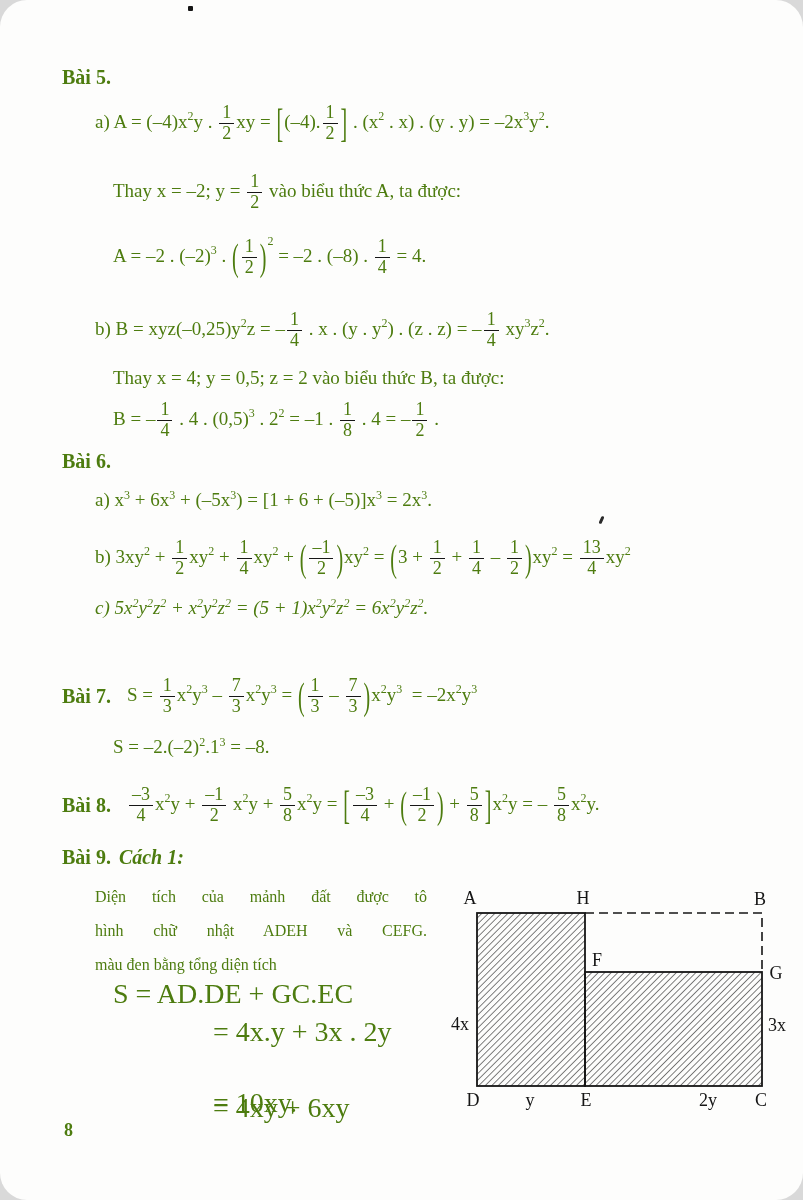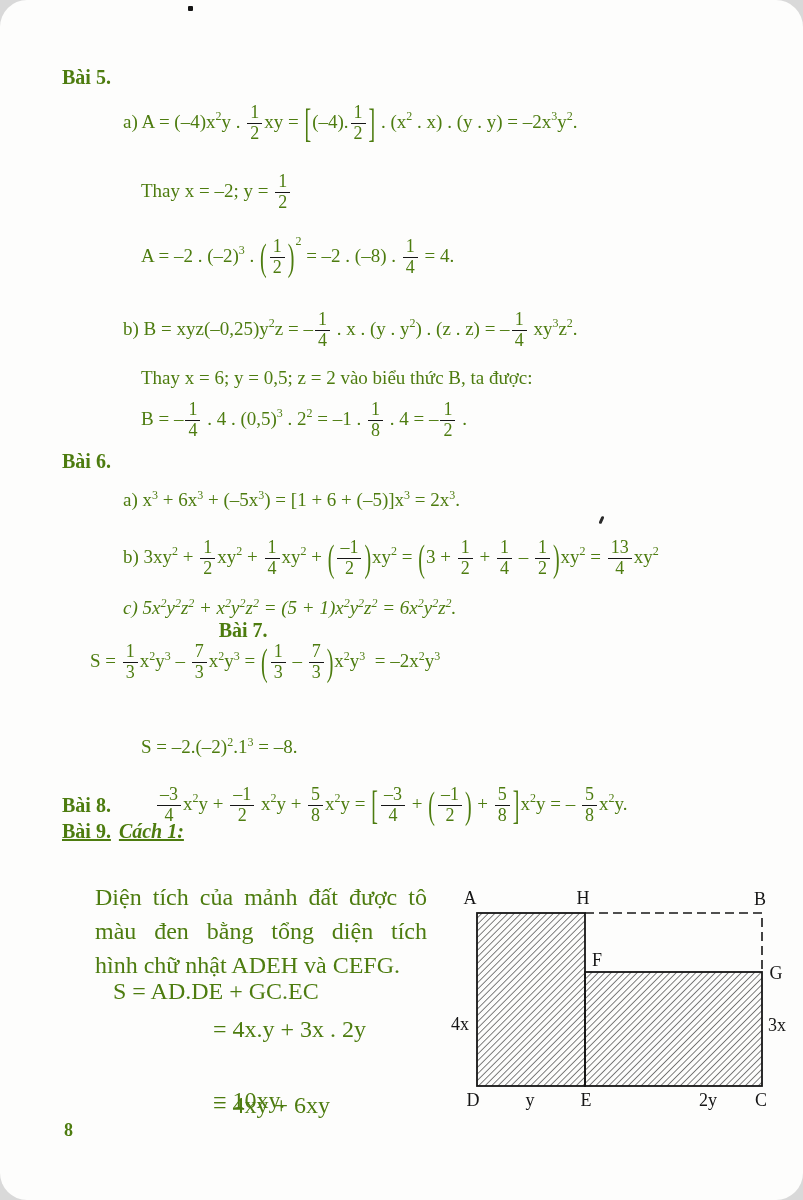--- a/index.html
+++ b/index.html
@@ -2,97 +2,97 @@
 <html><head>
 <meta charset="utf-8">
 <style>
   html,body{margin:0;padding:0;background:#d9d9d9;}
   .page{position:relative;width:803px;height:1200px;background:#fdfdfc;overflow:hidden;
         font-family:"Liberation Serif","DejaVu Serif",serif;color:#4d7c0f;border-radius:27px;}
   .hd{position:absolute;font-size:20px;font-weight:bold;white-space:pre;}
   .hd .it{font-style:italic;margin-left:8px;}
   .mline{position:absolute;display:flex;align-items:center;white-space:pre;font-size:19px;}
   .mline .rowlbl{font-weight:bold;font-size:20px;margin-right:16px;}
-  .mwrap{white-space:pre;margin-left:28px;}
+  .mwrap{white-space:pre;}
   .mt{white-space:pre;}
   .fr{display:inline-block;vertical-align:middle;text-align:center;margin:0 2px;font-size:18px;line-height:1.1;}
   .fr .n{display:block;padding:0 3px;border-bottom:1.5px solid #161616;}
   .fr .d{display:block;padding:0 3px;}
   .ms{display:inline-block;font-size:12px;position:relative;top:-7px;line-height:0;}
   .ms.hi{top:-16px;}
   .bd{display:inline-block;vertical-align:middle;line-height:1;transform:scaleY(1.85);margin:0 1px;font-size:20px;}
   .bd.bb{transform:scaleY(1.95);}
-  .para{position:absolute;left:95px;top:880px;width:332px;font-size:24px;}
+  .para{position:absolute;left:95px;top:880px;width:332px;font-size:16px;}
   .para .pl{text-align:justify;text-align-last:justify;line-height:34px;white-space:normal;}
   .para .pl:last-child{text-align-last:auto;text-align:left;}
-  .eq{position:absolute;font-size:24px;white-space:pre;}
+  .eq{position:absolute;font-size:28px;white-space:pre;}
   .pgnum{position:absolute;left:64px;top:1120px;font-size:18px;font-weight:bold;}
   .fig{position:absolute;left:445px;top:878px;}
   .fig text{font-family:"Liberation Serif","DejaVu Serif",serif;font-size:18px;fill:#161616;}
   .dot1{position:absolute;left:188px;top:6px;width:5px;height:5px;background:#151515;border-radius:1px;}
   .tick1{position:absolute;left:600px;top:516px;width:3px;height:8px;background:#2a2a2a;transform:rotate(25deg);border-radius:2px;}
 </style>
 </head>
 <body>
 
 <div class="page">
 
   <div class="dot1"></div>
   <div class="tick1"></div>
 
   <div class="hd" style="left:62px;top:66px;">Bài 5.</div>
   <div class="mline" style="left:95px;top:96px;height:54px;">
     <span class="mwrap"><span class="mt">a) A = (–4)x</span><span class="ms">2</span><span class="mt">y . </span><span class="fr"><span class="n">1</span><span class="d">2</span></span><span class="mt">xy = </span><span class="bd bb">[</span><span class="mt">(–4).</span><span class="fr"><span class="n">1</span><span class="d">2</span></span><span class="bd bb">]</span><span class="mt"> . (x</span><span class="ms">2</span><span class="mt"> . x) . (y . y) = –2x</span><span class="ms">3</span><span class="mt">y</span><span class="ms">2</span><span class="mt">.</span></span>
   </div>
   <div class="mline" style="left:113px;top:165px;height:54px;">
-    <span class="mwrap"><span class="mt">Thay x = –2; y = </span><span class="fr"><span class="n">1</span><span class="d">2</span></span></span>
+    <span class="mwrap"><span class="mt">Thay x = –2; y = </span><span class="fr"><span class="n">1</span><span class="d">2</span></span><span class="mt"> vào biểu thức A, ta được:</span></span>
   </div>
   <div class="mline" style="left:113px;top:227px;height:60px;">
     <span class="mwrap"><span class="mt">A = –2 . (–2)</span><span class="ms">3</span><span class="mt"> . </span><span class="bd pp">(</span><span class="fr"><span class="n">1</span><span class="d">2</span></span><span class="bd pp">)</span><span class="ms hi">2</span><span class="mt"> = –2 . (–8) . </span><span class="fr"><span class="n">1</span><span class="d">4</span></span><span class="mt"> = 4.</span></span>
   </div>
   <div class="mline" style="left:95px;top:303px;height:54px;">
     <span class="mwrap"><span class="mt">b) B = xyz(–0,25)y</span><span class="ms">2</span><span class="mt">z = –</span><span class="fr"><span class="n">1</span><span class="d">4</span></span><span class="mt"> . x . (y . y</span><span class="ms">2</span><span class="mt">) . (z . z) = –</span><span class="fr"><span class="n">1</span><span class="d">4</span></span><span class="mt"> xy</span><span class="ms">3</span><span class="mt">z</span><span class="ms">2</span><span class="mt">.</span></span>
   </div>
   <div class="mline" style="left:113px;top:365px;height:26px;">
-    <span class="mwrap"><span class="mt">Thay x = 6; y = 0,5; z = 2 vào biểu thức B, ta được:</span></span>
+    <span class="mwrap"><span class="mt">Thay x = 4; y = 0,5; z = 2 vào biểu thức B, ta được:</span></span>
   </div>
   <div class="mline" style="left:113px;top:393px;height:54px;">
     <span class="mwrap"><span class="mt">B = –</span><span class="fr"><span class="n">1</span><span class="d">4</span></span><span class="mt"> . 4 . (0,5)</span><span class="ms">3</span><span class="mt"> . 2</span><span class="ms">2</span><span class="mt"> = –1 . </span><span class="fr"><span class="n">1</span><span class="d">8</span></span><span class="mt"> . 4 = –</span><span class="fr"><span class="n">1</span><span class="d">2</span></span><span class="mt"> .</span></span>
   </div>
 
   <div class="hd" style="left:62px;top:450px;">Bài 6.</div>
   <div class="mline" style="left:95px;top:486px;height:28px;text-align:right;">
     <span class="mwrap"><span class="mt">a) x</span><span class="ms">3</span><span class="mt"> + 6x</span><span class="ms">3</span><span class="mt"> + (–5x</span><span class="ms">3</span><span class="mt">) = [1 + 6 + (–5)]x</span><span class="ms">3</span><span class="mt"> = 2x</span><span class="ms">3</span><span class="mt">.</span></span>
   </div>
   <div class="mline" style="left:95px;top:530px;height:56px;">
     <span class="mwrap"><span class="mt">b) 3xy</span><span class="ms">2</span><span class="mt"> + </span><span class="fr"><span class="n">1</span><span class="d">2</span></span><span class="mt">xy</span><span class="ms">2</span><span class="mt"> + </span><span class="fr"><span class="n">1</span><span class="d">4</span></span><span class="mt">xy</span><span class="ms">2</span><span class="mt"> + </span><span class="bd pp">(</span><span class="fr"><span class="n">–1</span><span class="d">2</span></span><span class="bd pp">)</span><span class="mt">xy</span><span class="ms">2</span><span class="mt"> = </span><span class="bd pp">(</span><span class="mt">3 + </span><span class="fr"><span class="n">1</span><span class="d">2</span></span><span class="mt"> + </span><span class="fr"><span class="n">1</span><span class="d">4</span></span><span class="mt"> – </span><span class="fr"><span class="n">1</span><span class="d">2</span></span><span class="bd pp">)</span><span class="mt">xy</span><span class="ms">2</span><span class="mt"> = </span><span class="fr"><span class="n">13</span><span class="d">4</span></span><span class="mt">xy</span><span class="ms">2</span></span>
   </div>
   <div class="mline" style="left:95px;top:594px;height:28px;font-style:italic;">
     <span class="mwrap"><span class="mt">c) 5x</span><span class="ms">2</span><span class="mt">y</span><span class="ms">2</span><span class="mt">z</span><span class="ms">2</span><span class="mt"> + x</span><span class="ms">2</span><span class="mt">y</span><span class="ms">2</span><span class="mt">z</span><span class="ms">2</span><span class="mt"> = (5 + 1)x</span><span class="ms">2</span><span class="mt">y</span><span class="ms">2</span><span class="mt">z</span><span class="ms">2</span><span class="mt"> = 6x</span><span class="ms">2</span><span class="mt">y</span><span class="ms">2</span><span class="mt">z</span><span class="ms">2</span><span class="mt">.</span></span>
   </div>
 
-  <div class="mline" style="left:62px;top:619px;height:56px;flex-direction:column;">
+  <div class="mline" style="left:62px;top:668px;height:56px;">
     <span class="rowlbl">Bài 7.</span>
     <span class="mwrap"><span class="mt">S = </span><span class="fr"><span class="n">1</span><span class="d">3</span></span><span class="mt">x</span><span class="ms">2</span><span class="mt">y</span><span class="ms">3</span><span class="mt"> – </span><span class="fr"><span class="n">7</span><span class="d">3</span></span><span class="mt">x</span><span class="ms">2</span><span class="mt">y</span><span class="ms">3</span><span class="mt"> = </span><span class="bd pp">(</span><span class="fr"><span class="n">1</span><span class="d">3</span></span><span class="mt"> – </span><span class="fr"><span class="n">7</span><span class="d">3</span></span><span class="bd pp">)</span><span class="mt">x</span><span class="ms">2</span><span class="mt">y</span><span class="ms">3</span><span class="mt">  = –2x</span><span class="ms">2</span><span class="mt">y</span><span class="ms">3</span></span>
   </div>
   <div class="mline" style="left:113px;top:734px;height:26px;">
     <span class="mwrap"><span class="mt">S = –2.(–2)</span><span class="ms">2</span><span class="mt">.1</span><span class="ms">3</span><span class="mt"> = –8.</span></span>
   </div>
 
   <div class="mline" style="left:62px;top:777px;height:56px;">
     <span class="rowlbl">Bài 8.</span>
     <span class="mwrap"><span class="fr"><span class="n">–3</span><span class="d">4</span></span><span class="mt">x</span><span class="ms">2</span><span class="mt">y + </span><span class="fr"><span class="n">–1</span><span class="d">2</span></span><span class="mt"> x</span><span class="ms">2</span><span class="mt">y + </span><span class="fr"><span class="n">5</span><span class="d">8</span></span><span class="mt">x</span><span class="ms">2</span><span class="mt">y = </span><span class="bd bb">[</span><span class="fr"><span class="n">–3</span><span class="d">4</span></span><span class="mt"> + </span><span class="bd pp">(</span><span class="fr"><span class="n">–1</span><span class="d">2</span></span><span class="bd pp">)</span><span class="mt"> + </span><span class="fr"><span class="n">5</span><span class="d">8</span></span><span class="bd bb">]</span><span class="mt">x</span><span class="ms">2</span><span class="mt">y = – </span><span class="fr"><span class="n">5</span><span class="d">8</span></span><span class="mt">x</span><span class="ms">2</span><span class="mt">y.</span></span>
   </div>
 
-  <div class="hd" style="left:62px;top:820px;text-decoration:underline;"><span>Bài 9.</span><span class="it">Cách 1:</span></div>
+  <div class="hd" style="left:62px;top:846px;"><span>Bài 9.</span><span class="it">Cách 1:</span></div>
 
   <div class="para">
     <div class="pl">Diện tích của mảnh đất được tô</div>
+    <div class="pl">hình chữ nhật ADEH và CEFG.</div>
     <div class="pl">màu đen bằng tổng diện tích</div>
-    <div class="pl">hình chữ nhật ADEH và CEFG.</div>
   </div>
 
   <div class="eq" style="left:113px;top:978px;">S = AD.DE + GC.EC</div>
   <div class="eq" style="left:213px;top:1016px;">= 4x.y + 3x . 2y</div>
   <div class="eq" style="left:213px;top:1052px;margin-top:40px;">= 4xy + 6xy</div>
   <div class="eq" style="left:213px;top:1087px;">= 10xy.</div>
 
   <svg class="fig" width="352" height="240" viewBox="0 0 352 240">
     <defs>
       <pattern id="hatch" patternUnits="userSpaceOnUse" width="4.6" height="4.6" patternTransform="rotate(45)">

